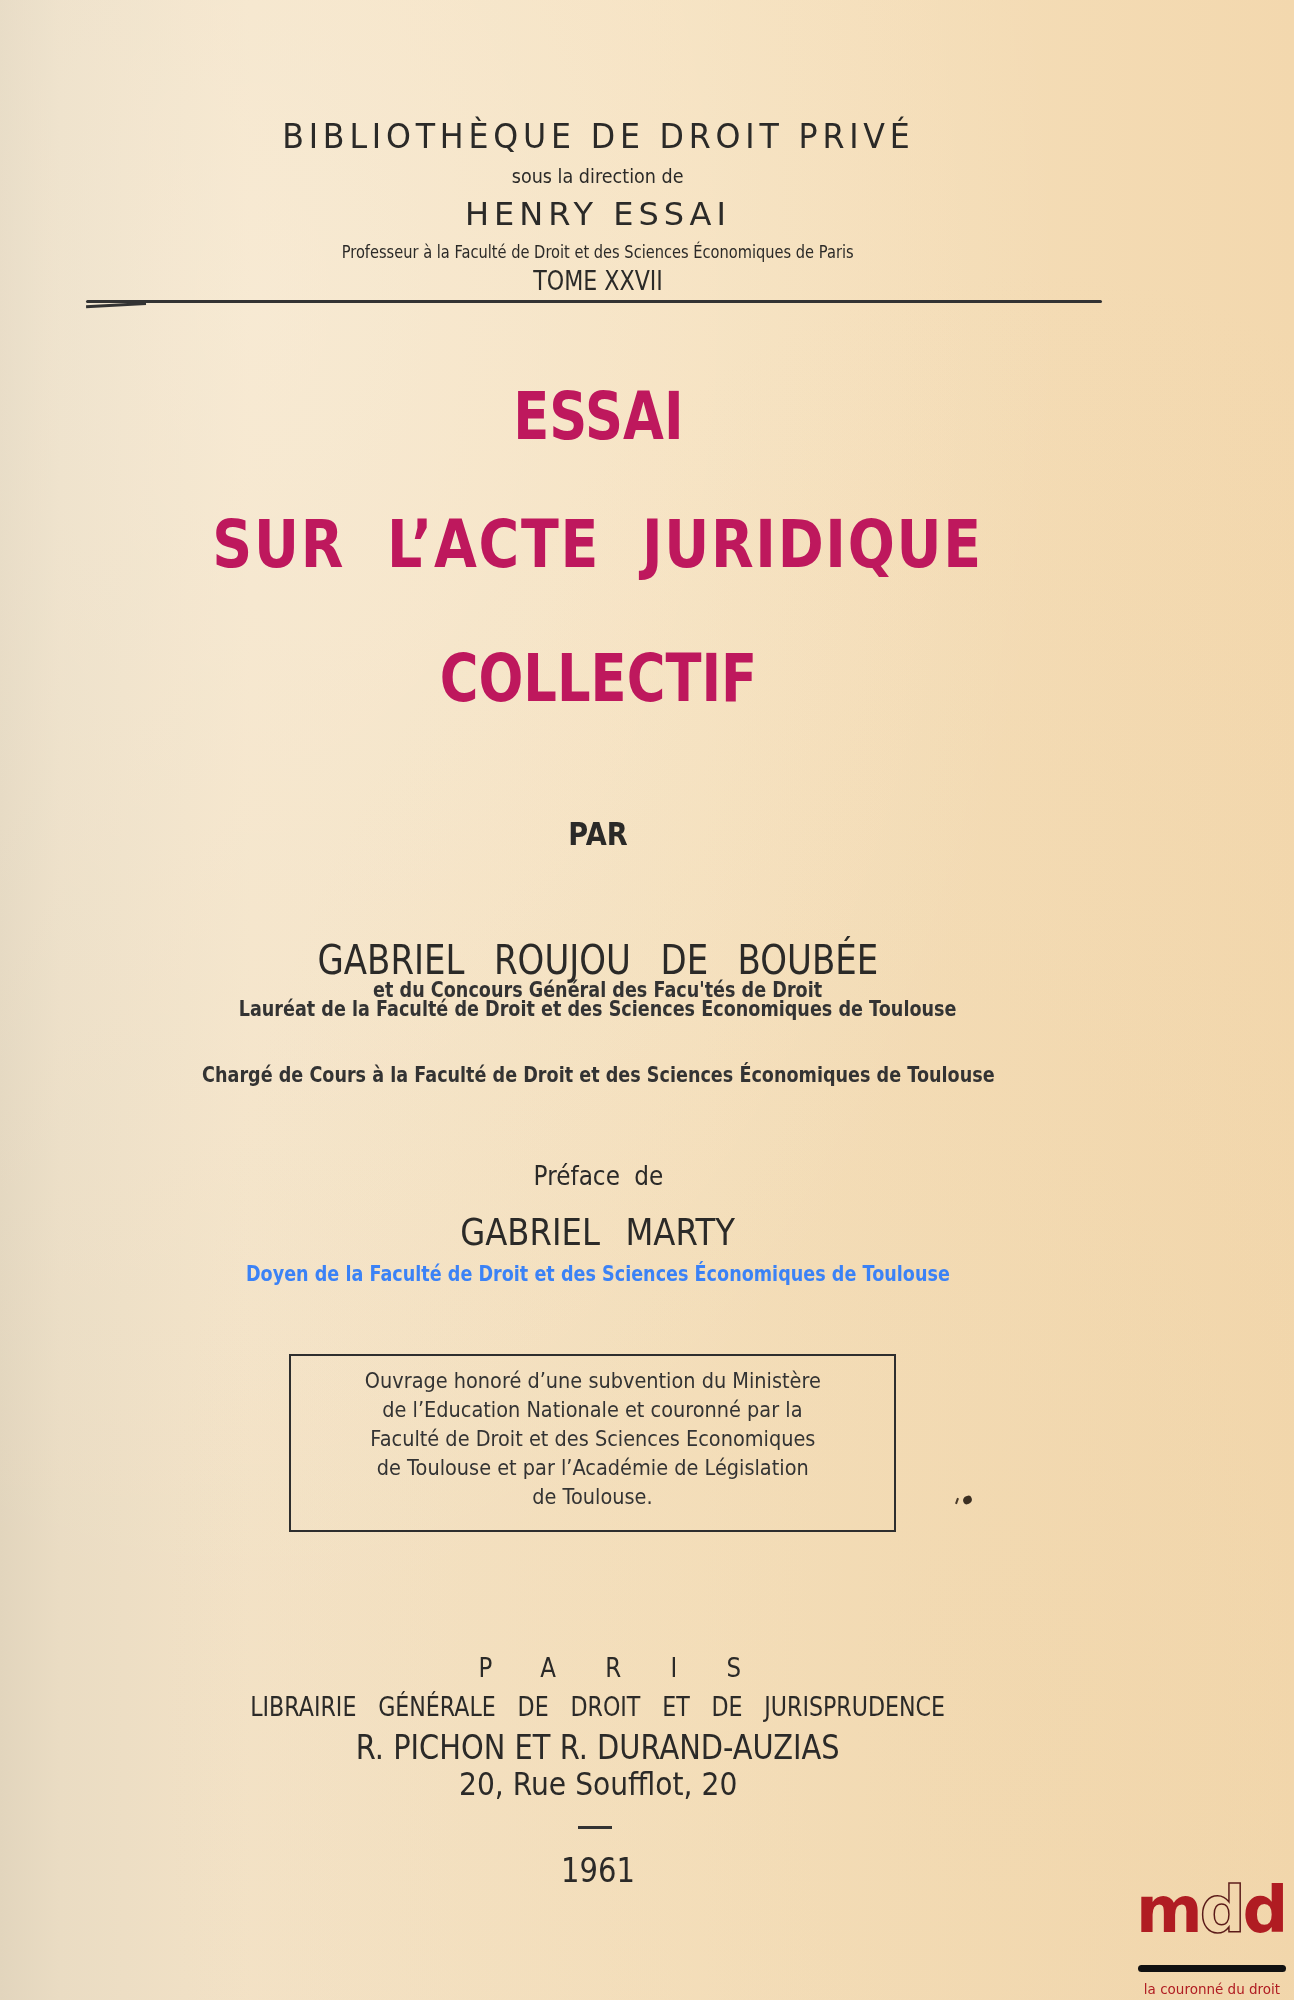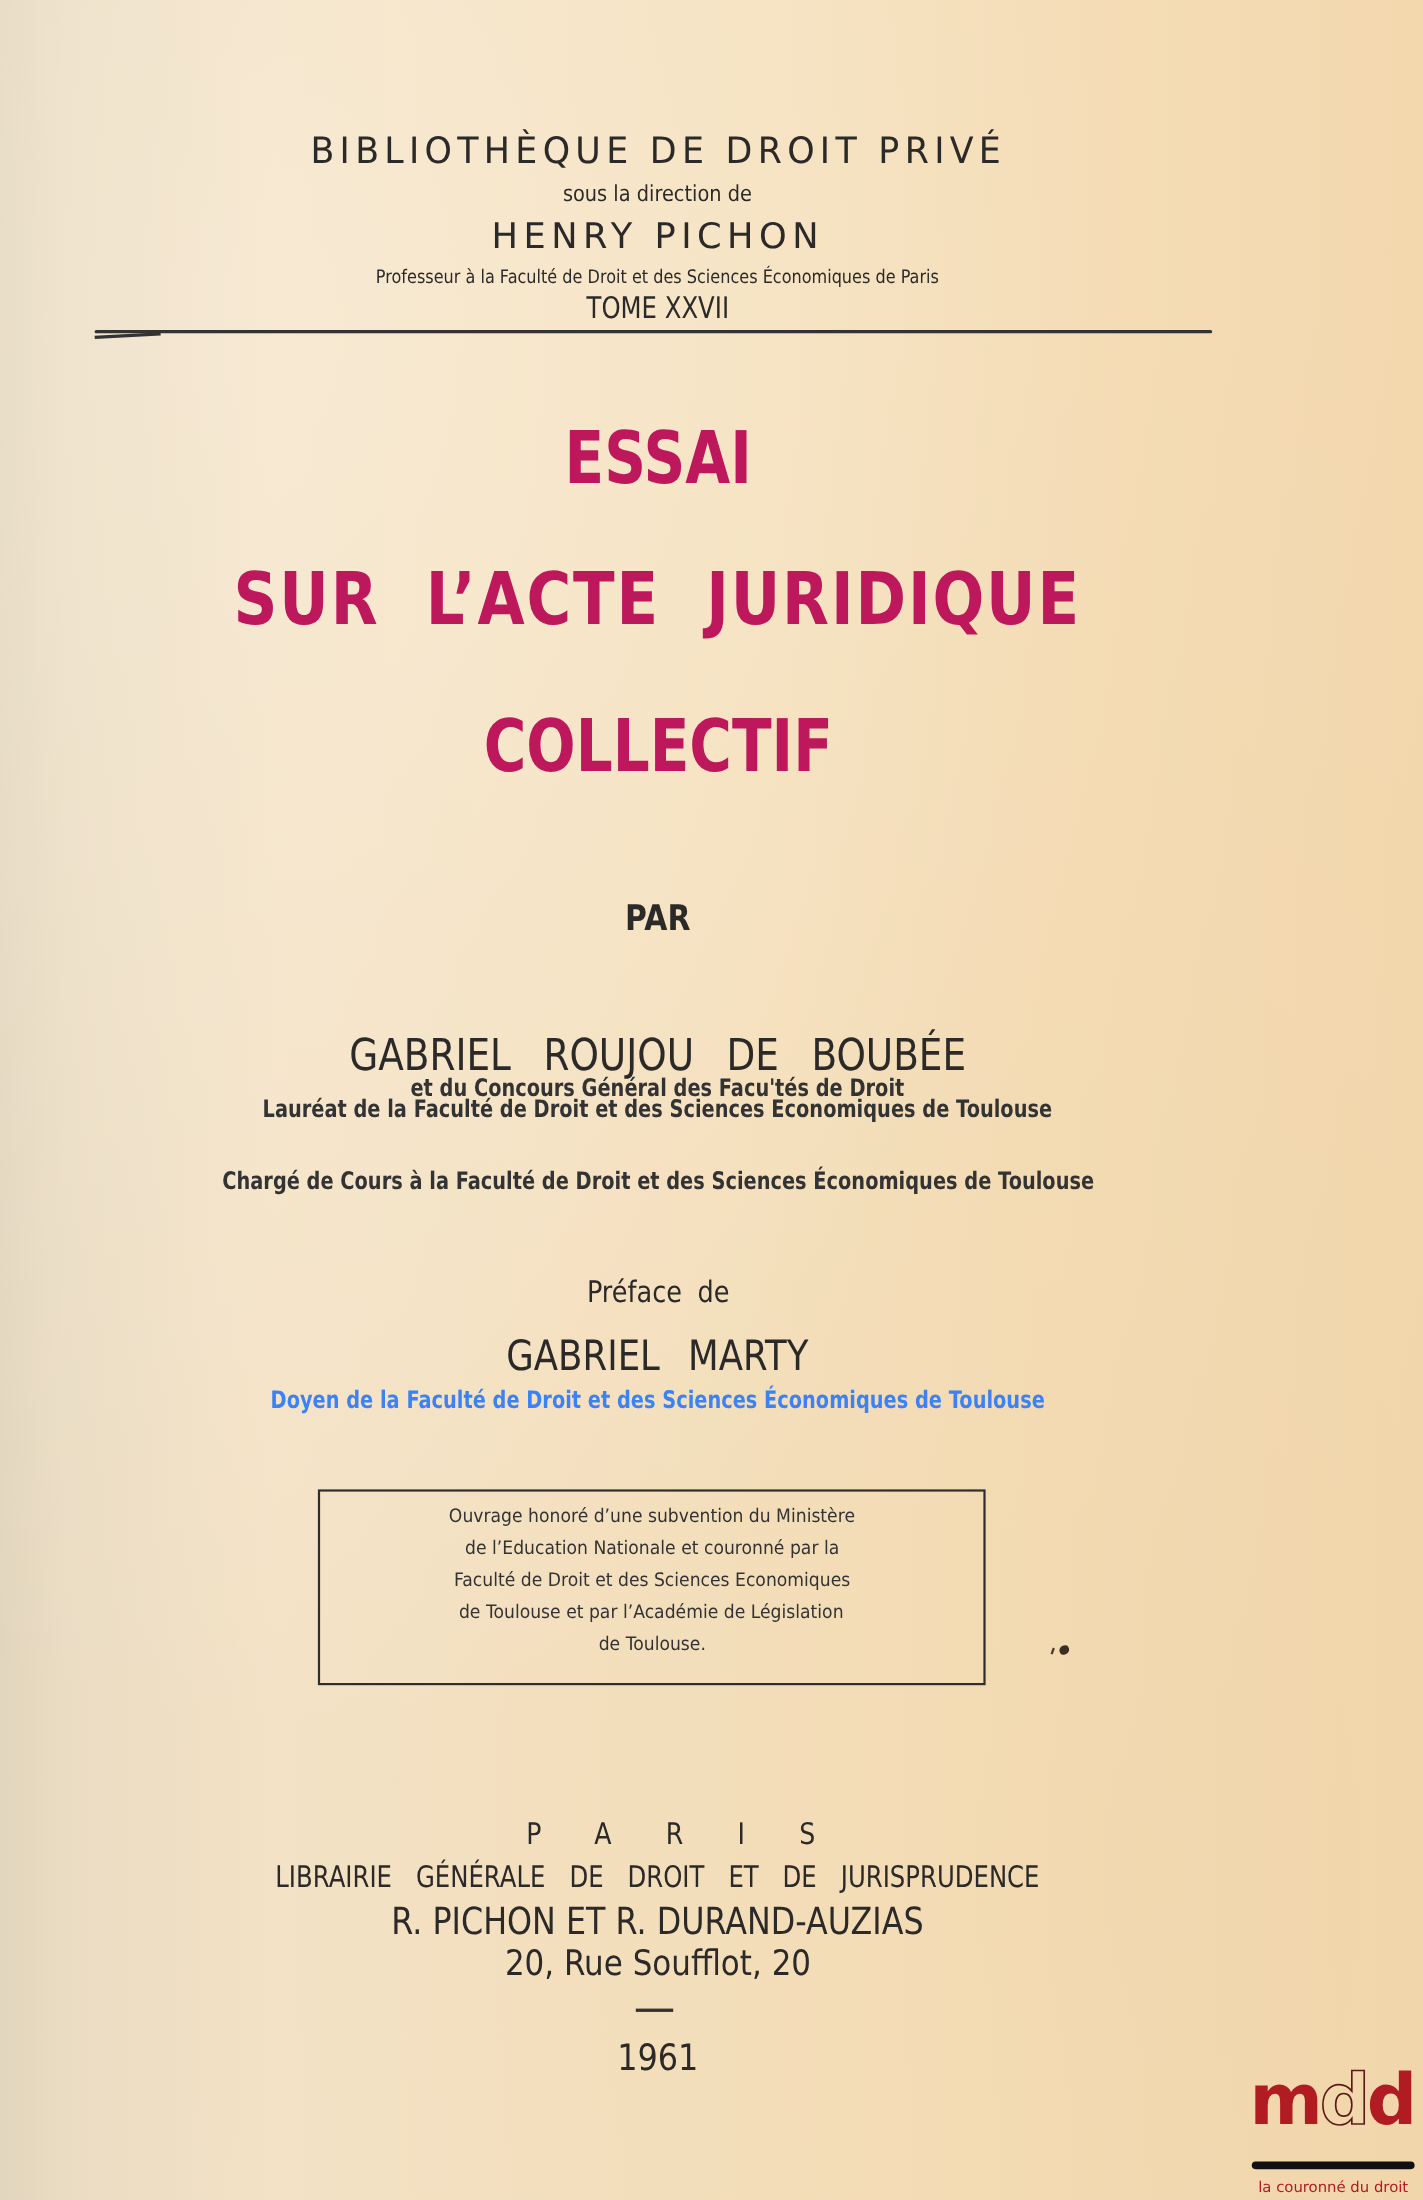--- a/index.html
+++ b/index.html
@@ -67,21 +67,21 @@
   .doyen { top: 1259px; font-size: 22px; font-weight: bold; color: #3b82f6; }
   .doyen .narrow { transform: scaleX(0.80); }
 
   
   .box {
     position: absolute; left: 289px; top: 1354px; width: 607px; height: 178px;
     border: 2px solid #2e2e2e; box-sizing: border-box;
   }
   .box-line {
     position: absolute; left: 0; width: 100%; text-align: center;
-    font-size: 17px; line-height: 1; white-space: nowrap; color: #333;
+    font-size: 21px; line-height: 1; white-space: nowrap; color: #333;
   }
   .box-line .narrow { transform: scaleX(0.92); }
   .b0 { top: 15px; } .b1 { top: 44px; } .b2 { top: 73px; } .b3 { top: 102px; } .b4 { top: 131px; }
   .ink { position: absolute; left: 963px; top: 1496px; width: 9px; height: 8px; background: #3b2f22; border-radius: 50% 40% 50% 40%; transform: rotate(-20deg); }
   .ink2 { position: absolute; left: 956px; top: 1498px; width: 2px; height: 6px; background: #4a3a2a; transform: rotate(20deg); }
 
   
   .paris { top: 1650px; font-size: 27px; letter-spacing: 58px; padding-left: 36px; }
   .paris .narrow { transform: scaleX(0.85); }
   .lib { top: 1689px; font-size: 27px; word-spacing: 18px; }
@@ -102,21 +102,21 @@
   .logo-bar { position: absolute; left: 2px; top: 87px; width: 148px; height: 7px; background: #111; border-radius: 4px; }
   .logo-tag { position: absolute; left: 0; top: 103px; width: 152px; font-size: 13.5px; color: #b01c22; white-space: nowrap; text-align: center; }
 </style>
 </head>
 <body>
 
 <div class="grain"></div>
 
 <div class="line bib"><span class="narrow">BIBLIOTHÈQUE DE DROIT PRIVÉ</span></div>
 <div class="line sous"><span class="narrow">sous la direction de</span></div>
-<div class="line henry"><span class="narrow">HENRY PICHON</span></div>
+<div class="line henry"><span class="narrow">HENRY ESSAI</span></div>
 <div class="line prof"><span class="narrow">Professeur à la Faculté de Droit et des Sciences Économiques de Paris</span></div>
 <div class="line tome"><span class="narrow">TOME XXVII</span></div>
 <div class="rule"></div>
 <div class="rule-tail"></div>
 
 <div class="line title t1"><span class="narrow">ESSAI</span></div>
 <div class="line title t2"><span class="narrow" style="white-space:pre">SUR  L’ACTE  JURIDIQUE</span></div>
 <div class="line title t3"><span class="narrow">COLLECTIF</span></div>
 <div class="line par"><span class="narrow">PAR</span></div>
 

